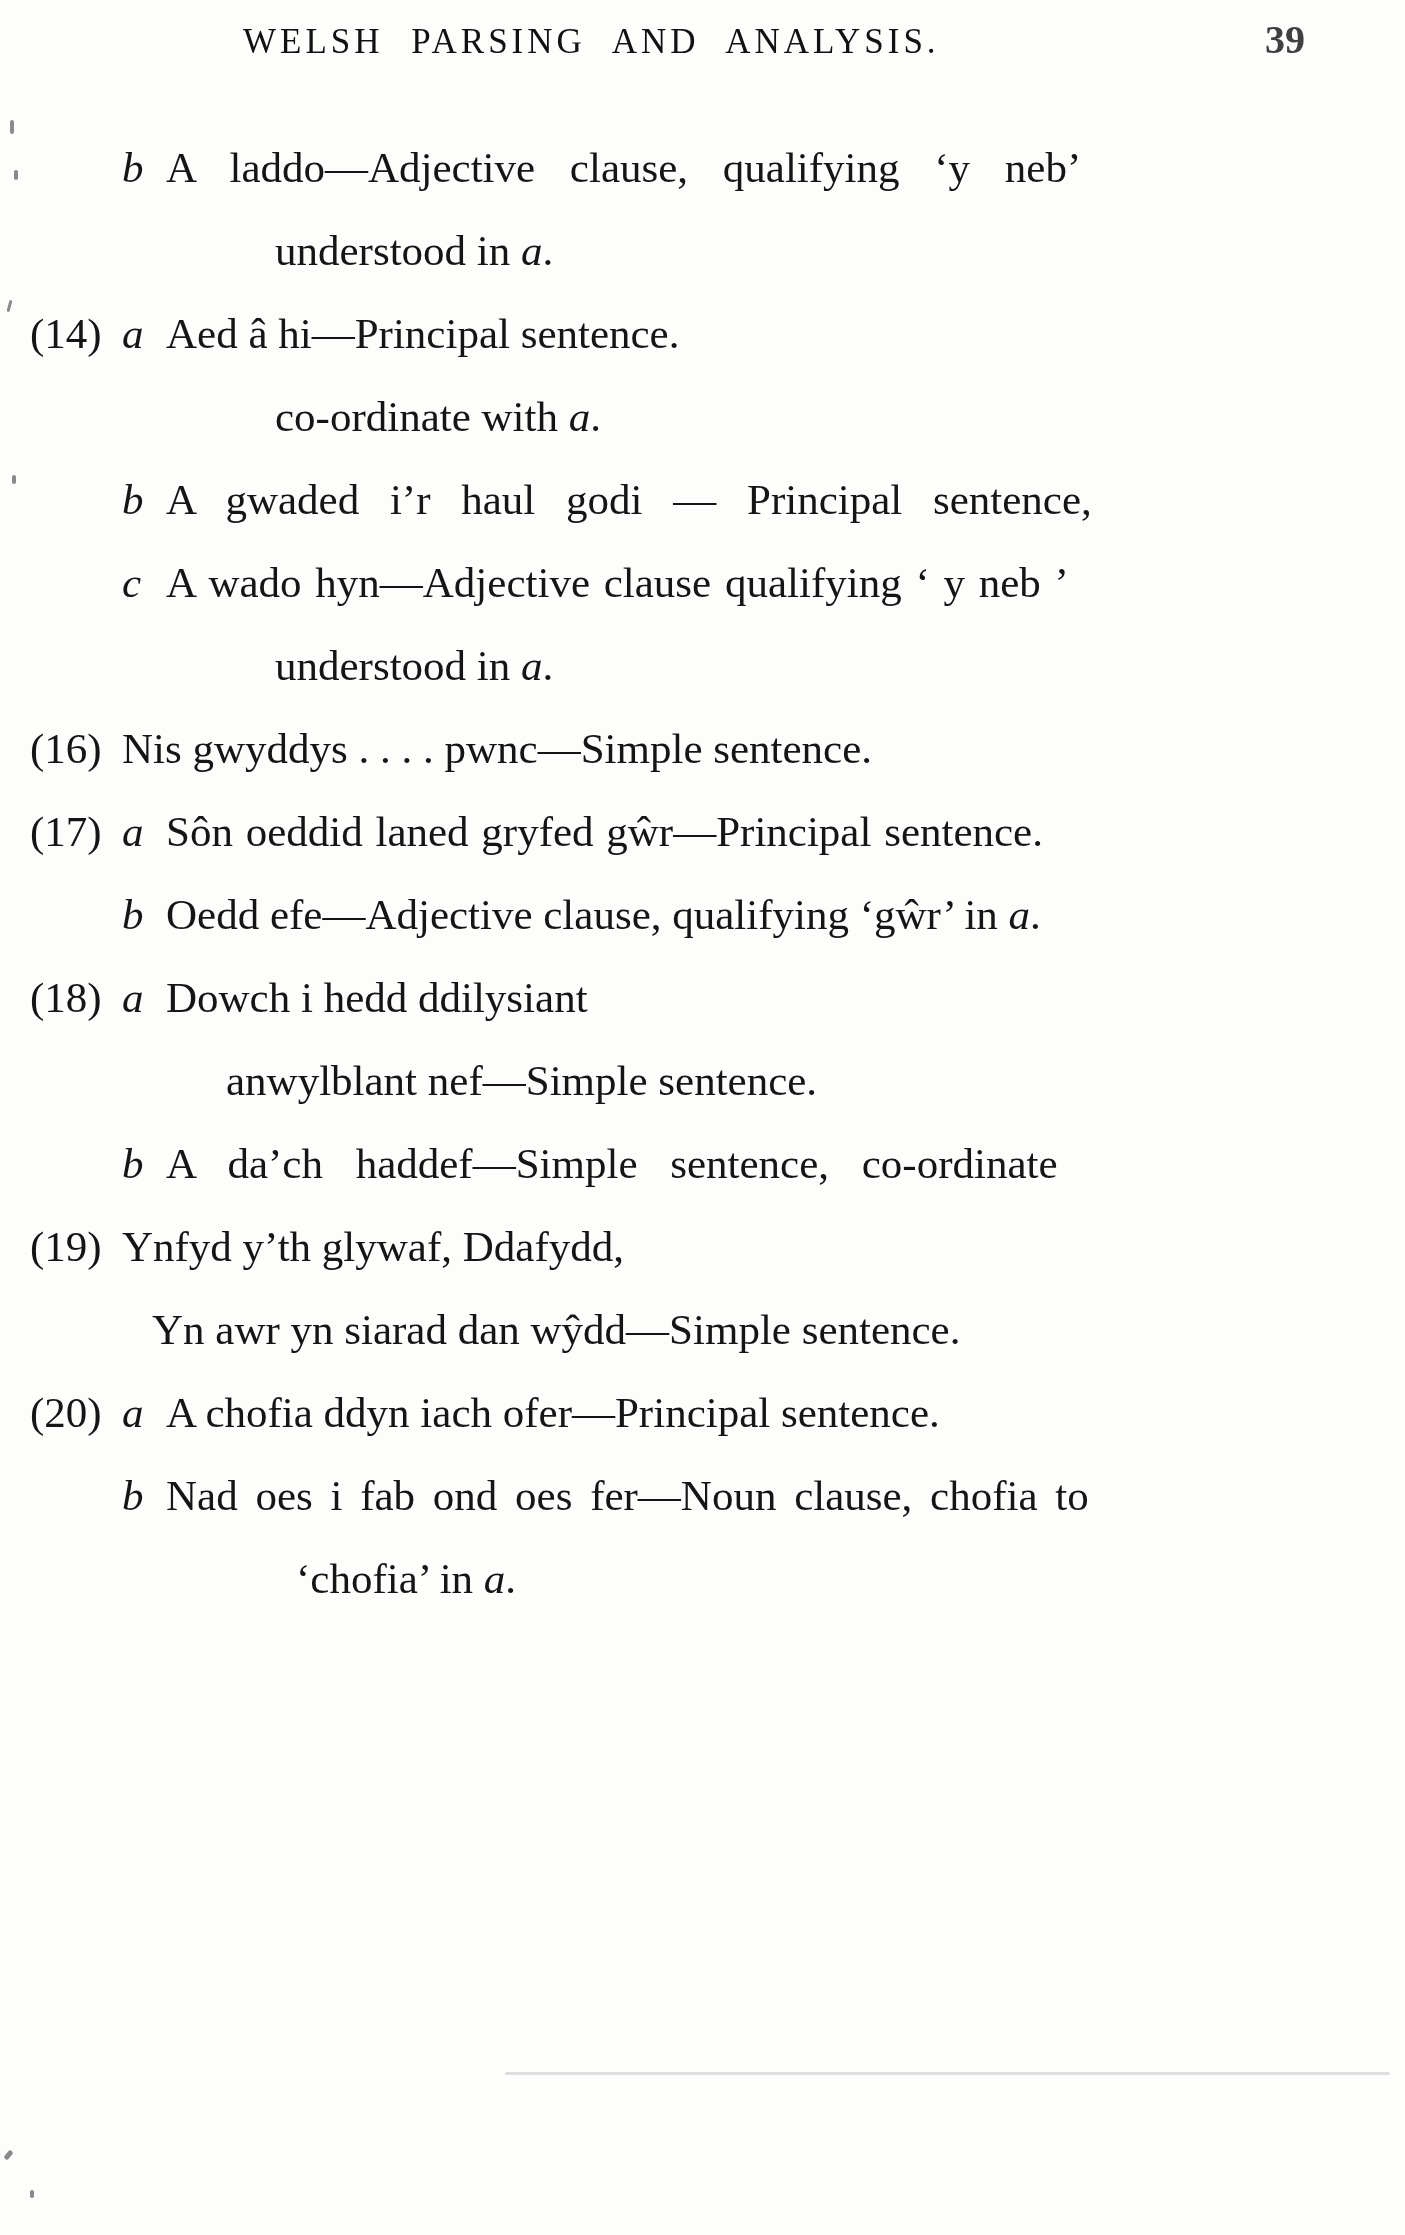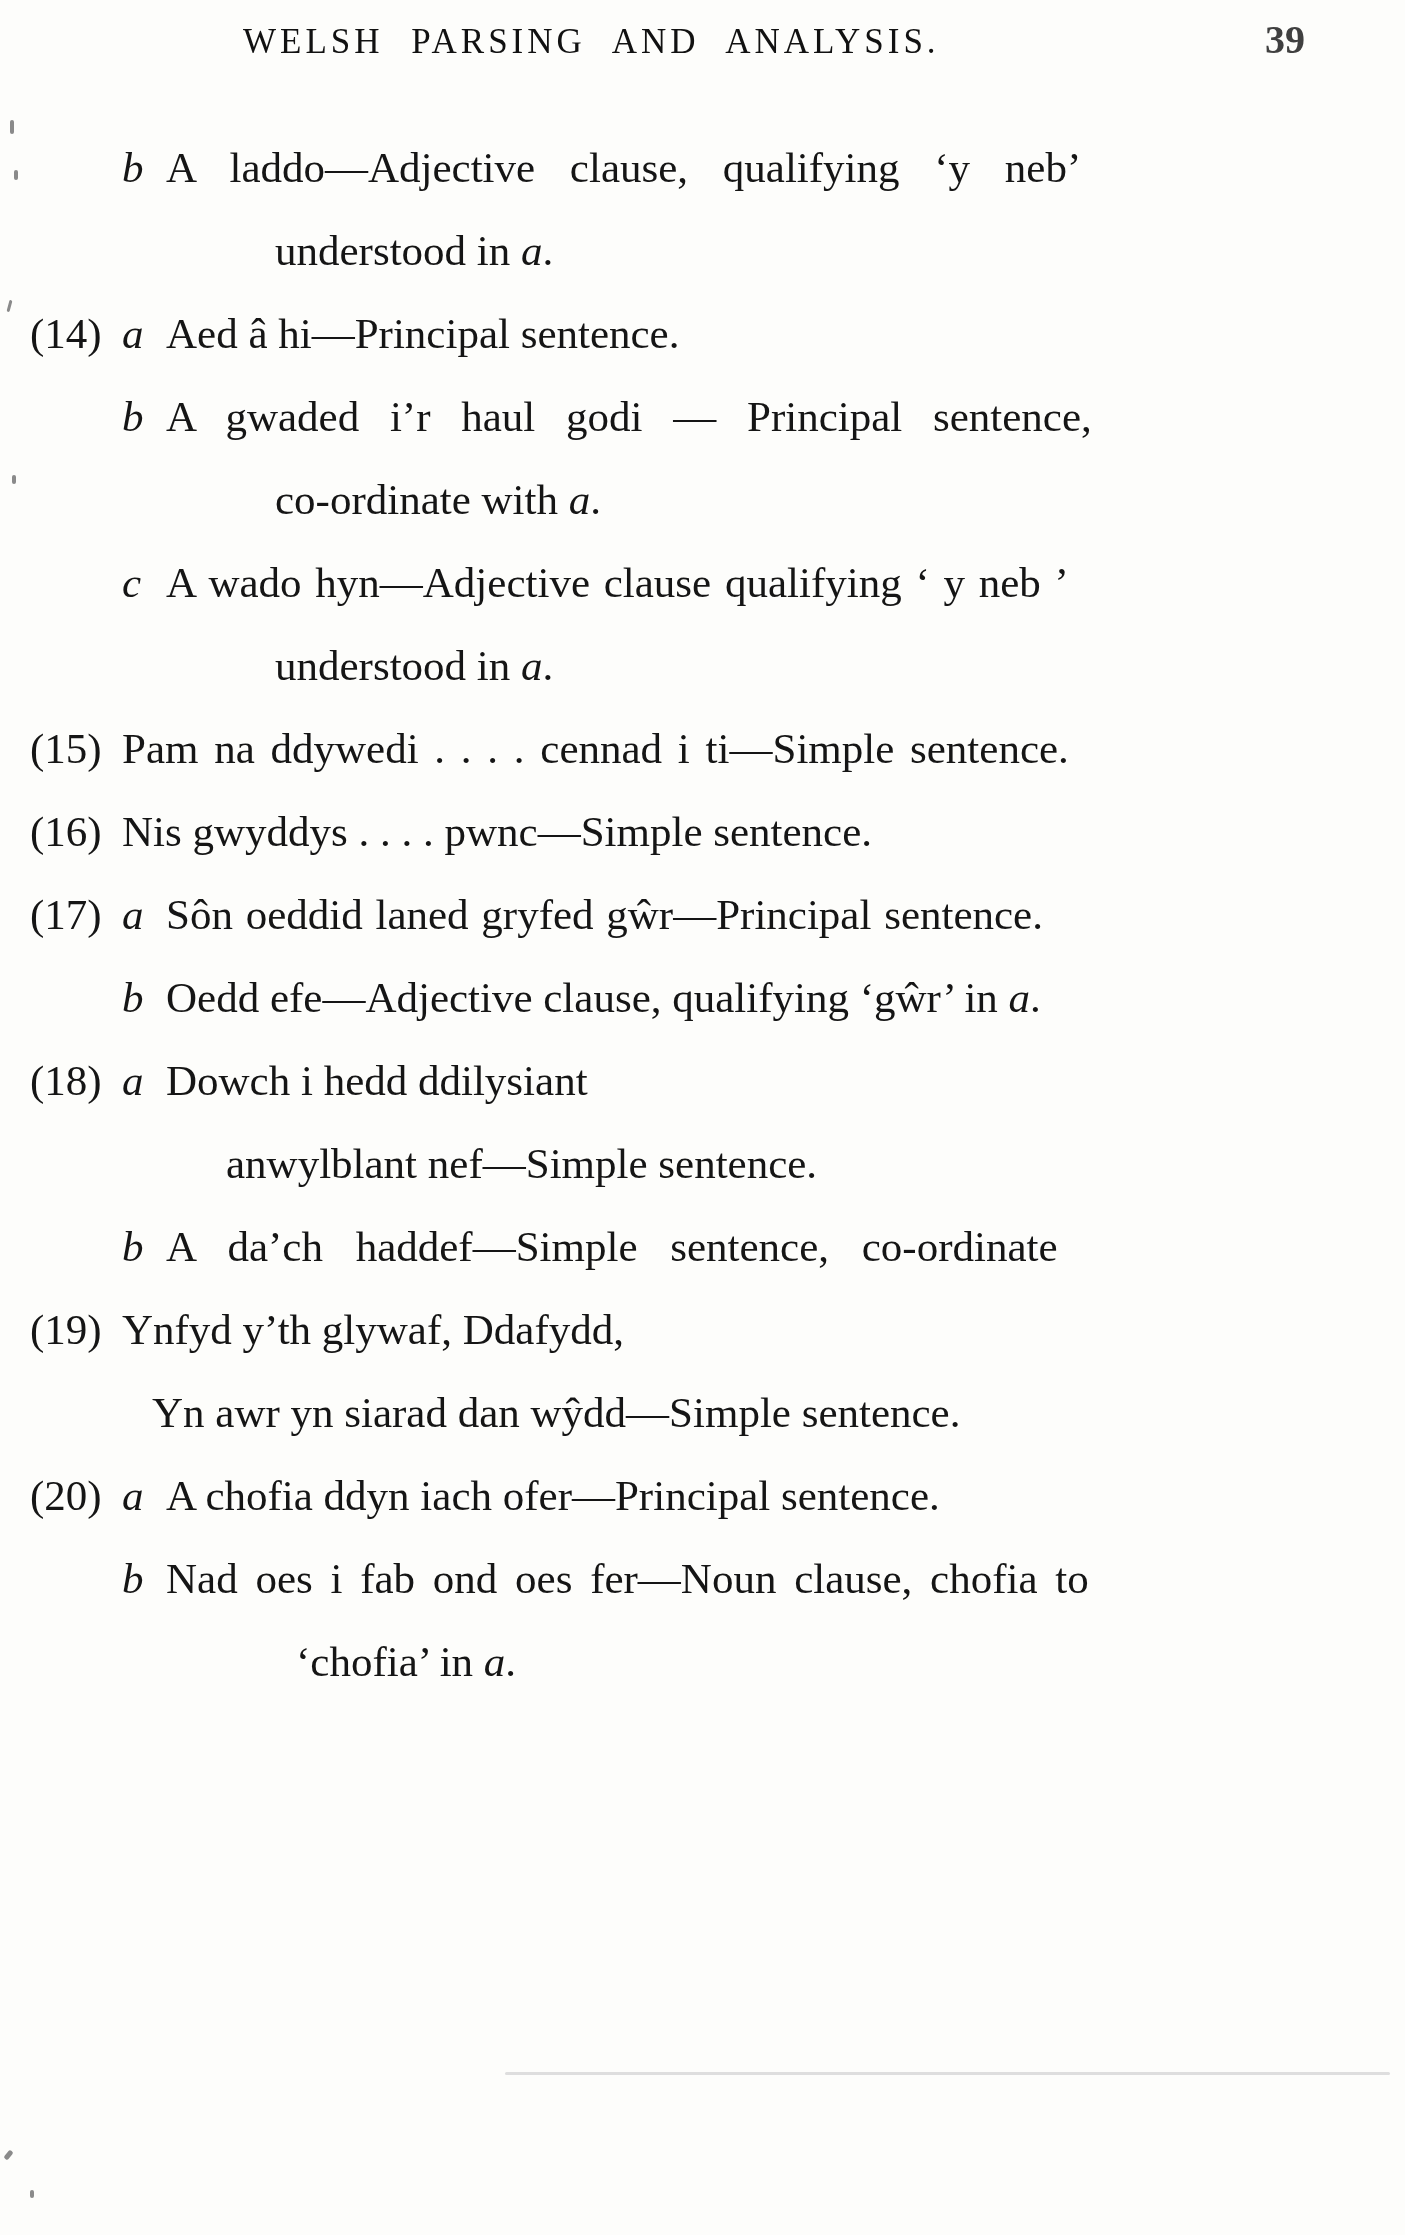--- a/index.html
+++ b/index.html
@@ -56,25 +56,24 @@
 
   <div class="header">
     <span class="title">WELSH PARSING AND ANALYSIS.</span>
     <span class="pagenum">39</span>
   </div>
 
   <div class="body" id="body">
       <div class="row l" style="word-spacing: 24px;"><span class="letter">b</span><span>A laddo—Adjective clause, qualifying ‘y neb’</span></div>
       <div class="row c1"><span>understood in <i>a</i>.</span></div>
       <div class="row nl"><span class="num">(14)</span><span class="letter">a</span><span>Aed â hi—Principal sentence.</span></div>
+      <div class="row c1"><span>co-ordinate with <i>a</i>.</span></div>
       <div class="row l" style="word-spacing: 20px;"><span class="letter">b</span><span>A gwaded i’r haul godi — Principal sentence,</span></div>
-      <div class="row c1"><span>co-ordinate with <i>a</i>.</span></div>
       <div class="row l" style="word-spacing: 3px;"><span class="letter">c</span><span>A wado hyn—Adjective clause qualifying ‘ y neb ’</span></div>
       <div class="row c1"><span>understood in <i>a</i>.</span></div>
-      <div class="row n" style="word-spacing: 5px;"><span class="num">(15)</span><span>Pam na ddywedi . . . . cennad i ti—Simple sentence.</span></div>
       <div class="row n"><span class="num">(16)</span><span>Nis gwyddys . . . . pwnc—Simple sentence.</span></div>
       <div class="row nl" style="word-spacing: 2px;"><span class="num">(17)</span><span class="letter">a</span><span>Sôn oeddid laned gryfed gŵr—Principal sentence.</span></div>
       <div class="row l"><span class="letter">b</span><span>Oedd efe—Adjective clause, qualifying ‘gŵr’ in <i>a</i>.</span></div>
       <div class="row nl"><span class="num">(18)</span><span class="letter">a</span><span>Dowch i hedd ddilysiant</span></div>
       <div class="row c2"><span>anwylblant nef—Simple sentence.</span></div>
       <div class="row l" style="word-spacing: 22px;"><span class="letter">b</span><span>A da’ch haddef—Simple sentence, co-ordinate</span></div>
       <div class="row n"><span class="num">(19)</span><span>Ynfyd y’th glywaf, Ddafydd,</span></div>
       <div class="row c3"><span>Yn awr yn siarad dan wŷdd—Simple sentence.</span></div>
       <div class="row nl"><span class="num">(20)</span><span class="letter">a</span><span>A chofia ddyn iach ofer—Principal sentence.</span></div>
       <div class="row l" style="word-spacing: 7px;"><span class="letter">b</span><span>Nad oes i fab ond oes fer—Noun clause, chofia to</span></div>

